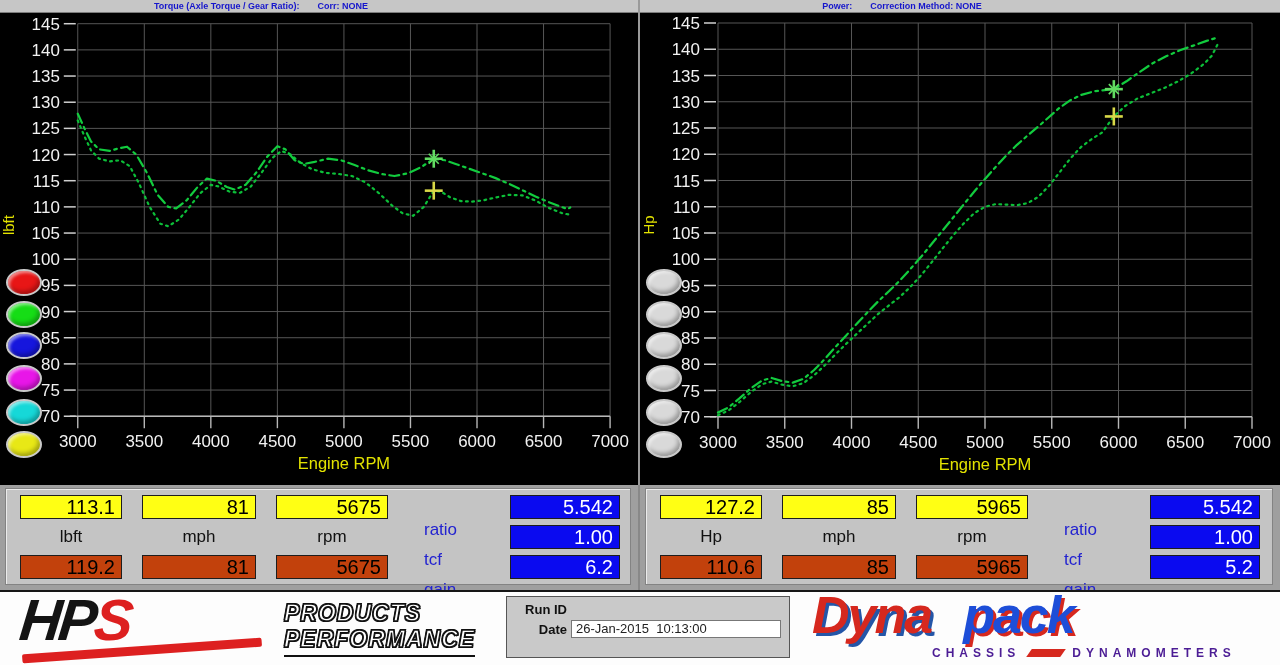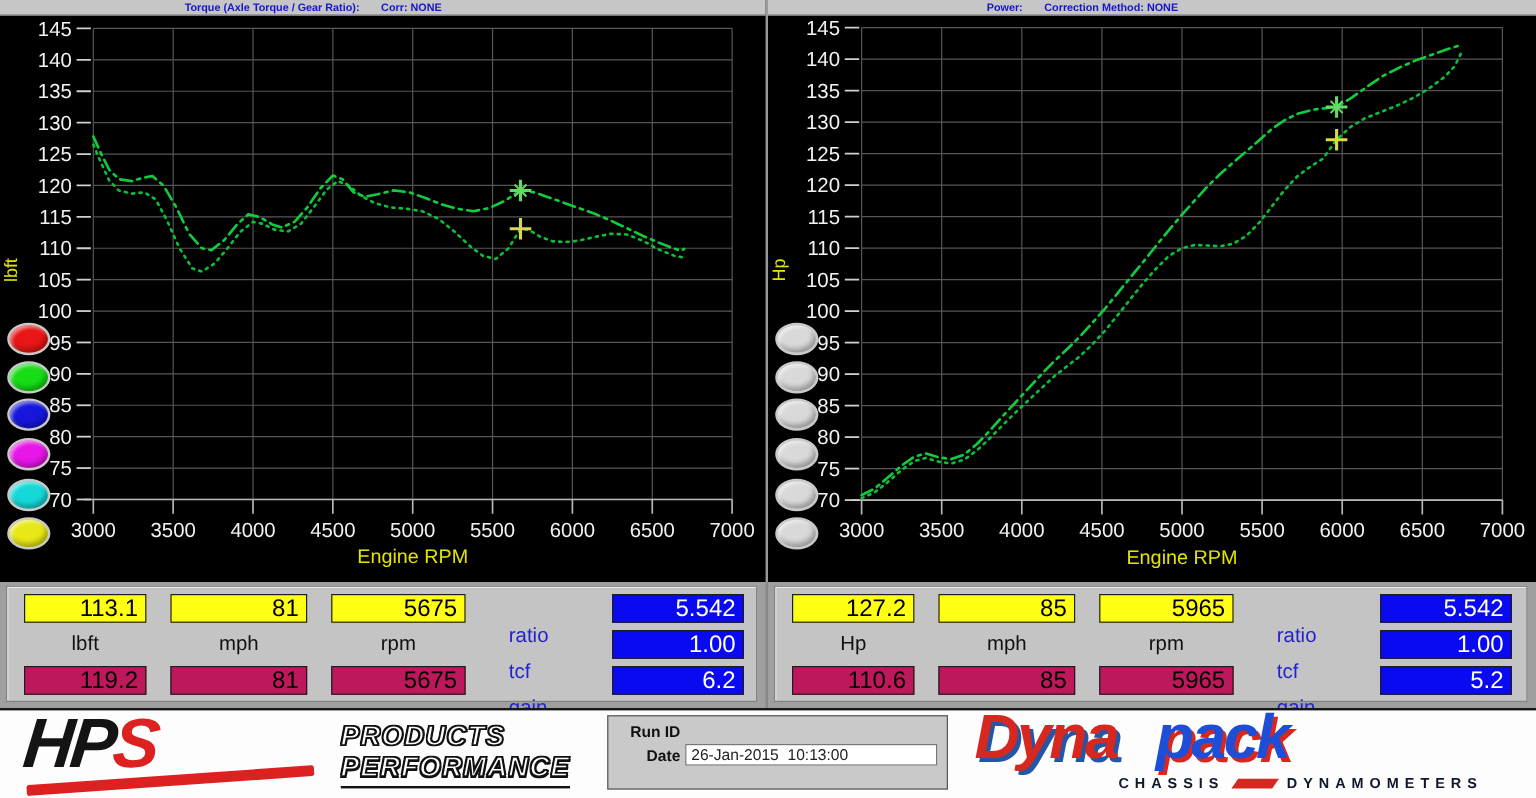--- a/index.html
+++ b/index.html
@@ -21,21 +21,21 @@
   .data-row{display:flex;height:105px;background:#9f9f9f;}
   .data-panel{width:640px;box-sizing:border-box;padding:3px 7px 5px 5px;}
   .data-panel.left{border-right:2px solid #888;}
   .panel-inner{height:97px;box-sizing:border-box;background:#c4c4c4;border:1px solid #838383;
                box-shadow:inset 1px 1px 0 #ececec;padding:6px 6px 6px 14px;
                display:grid;grid-template-columns:102px 114px 112px 82px 110px;
                grid-template-rows:24px 24px 24px;column-gap:20px;row-gap:6px;align-items:center;}
   .vbox{border:1px solid #1d1d1d;height:24px;line-height:23px;box-sizing:border-box;
         text-align:right;padding:0 6px;font-size:20px;color:#000;}
   .vbox.yellow{background:#ffff14;}
-  .vbox.green{background:#be185d;}
+  .vbox.green{background:#c2410c;}
   .vbox.blue{background:#0a0af0;color:#fff;}
   .unit-label{font-size:17px;color:#111;text-align:center;}
   .calc-label{font-size:17px;color:#2222d0;padding-left:16px;margin-top:45px;}
   
   .footer{position:relative;height:73px;background:#fdfdfd;border-top:2px solid #161616;}
   .hps{position:absolute;left:16px;top:2px;width:480px;height:68px;}
   .hps-word{position:absolute;left:4px;top:-6px;font-style:italic;font-weight:900;font-size:58px;
             letter-spacing:-3px;transform:skewX(-6deg);color:#141414;line-height:64px;}
   .hps-word .s-red{color:#dd2020;}
   .hps-swoosh{position:absolute;left:6px;top:52px;width:240px;height:9px;background:#dd2020;
@@ -49,21 +49,21 @@
   .info-row{display:flex;align-items:center;margin-bottom:3px;}
   .info-label{width:52px;text-align:right;font-size:13px;font-weight:bold;color:#111;margin-right:4px;}
   .info-box{flex:1;background:#fff;border:1px solid #777;height:16px;line-height:15px;
             font-size:13px;color:#222;padding:0 4px;white-space:pre;overflow:hidden;}
   .dynapack{position:absolute;left:806px;top:0px;width:466px;height:72px;}
   .dyn-word{position:absolute;left:6px;top:-8px;font-style:italic;font-weight:900;font-size:52px;
             letter-spacing:-2px;line-height:62px;}
   .dyn-word .dyn-red{color:#d6281e;text-shadow:3px 3px 0 #2456a8;}
   .dyn-word .dyn-blue{color:#1d4ed8;text-shadow:3px 3px 0 #d6281e;margin-left:32px;}
   .dyn-sub{position:absolute;left:126px;top:54px;display:flex;align-items:center;gap:9px;}
-  .dyn-sub span{font-weight:900;font-size:12px;letter-spacing:5px;color:#0f172a;}
+  .dyn-sub span{font-weight:900;font-size:12px;letter-spacing:5px;color:#4c1d95;}
   .dyn-slash{width:34px;height:8px;background:#d6281e;transform:skewX(-35deg);}
 </style>
 </head>
 <body>
 
 <div class="screen">
 
   <div class="charts-row">
 
     <div class="chart-panel left">

